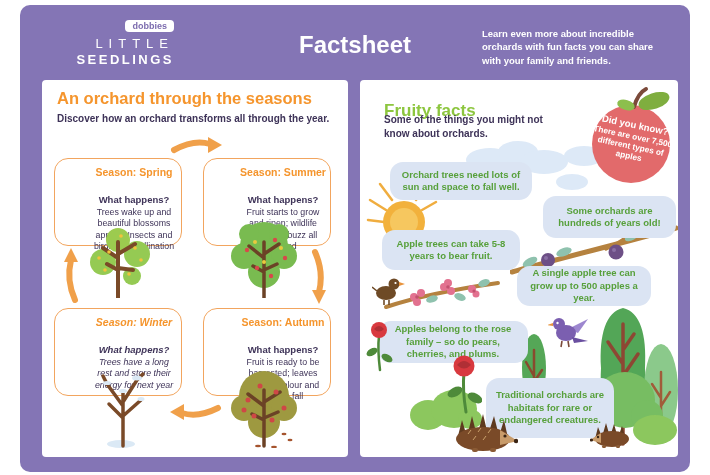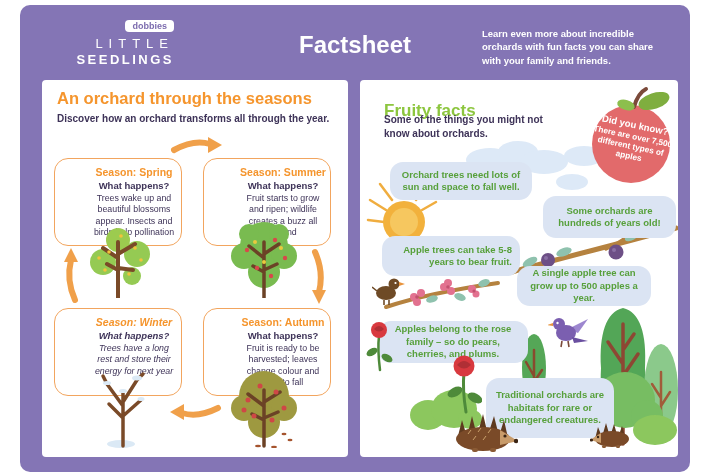--- a/index.html
+++ b/index.html
@@ -23,21 +23,21 @@
 
   
   .seasons-title { position:absolute; left:15px; top:9px; font-size:16.5px; font-weight:bold; color:#f5952d; }
   .seasons-sub { position:absolute; left:15px; top:33px; font-size:10px; font-weight:bold; color:#3e3358; }
   .sbox { position:absolute; width:128px; height:88px; border:1.5px solid #f2a55e; border-radius:14px; text-align:center; padding-top:7px; background:#ffffff;padding-left:32px; }
   .sbox-spring { left:12px; top:78px; }
   .sbox-summer { left:161px; top:78px; }
   .sbox-winter { left:12px; top:228px;font-style:italic; }
   .sbox-autumn { left:161px; top:228px; }
   .sbox .season { font-size:10.5px; font-weight:bold; color:#f5952d; }
-  .sbox .q { font-size:9.5px; font-weight:bold; color:#3e3358; margin-top:2px; }
+  .sbox .q { font-size:9.5px; font-weight:bold; color:#3e3358; margin-top:16px; }
   .sbox .a { font-size:8.8px; color:#3e3358; line-height:1.28; margin-top:2px; padding:0 5px; }
   .tree { position:absolute; z-index:3; }
   .t-spring { left:45px; top:138px; }
   .t-summer { left:189px; top:134px; }
   .t-winter { left:55px; top:286px; }
   .t-autumn { left:188px; top:282px; }
   .arrow { position:absolute; z-index:2; }
   .ar-top { left:128px; top:56px; }
   .ar-right { left:268px; top:168px; }
   .ar-bottom { left:128px; top:323px; }
@@ -50,21 +50,21 @@
   .badge-circle { position:absolute; left:4px; top:20px; width:78px; height:78px; background:#e26a6b; border-radius:50%; }
   .badge-top { position:absolute; left:0; top:0; }
   .badge-text { position:absolute; left:0; top:34px; width:88px; transform:rotate(12deg); color:#ffffff; text-align:center; }
   .badge-heading { font-size:9.5px; font-weight:bold; }
   .badge-body { font-size:8.3px; font-weight:bold; margin-top:1px; line-height:1.22; }
 
   .illus { position:absolute; }
   .bubble { position:absolute; background:#dbe4f3; border-radius:13px; color:#57a03b; font-weight:bold; font-size:9.5px; text-align:center; display:flex; align-items:center; justify-content:center; line-height:1.3; padding:4px 8px; z-index:5; }
   .b1 { left:30px; top:82px; width:142px; height:38px; }
   .b2 { left:183px; top:116px; width:133px; height:42px; }
-  .b3 { left:22px; top:156px; width:138px; height:40px;text-align:right; }
+  .b3 { left:22px; top:150px; width:138px; height:40px; }
   .b4 { left:157px; top:186px; width:134px; height:40px; }
   .b5 { left:18px; top:241px; width:150px; height:42px; }
   .b6 { left:126px; top:298px; width:128px; height:60px; }
   .front { z-index:6; }
 </style>
 </head>
 <body>
 
 <div class="page">
   <div class="poster">

